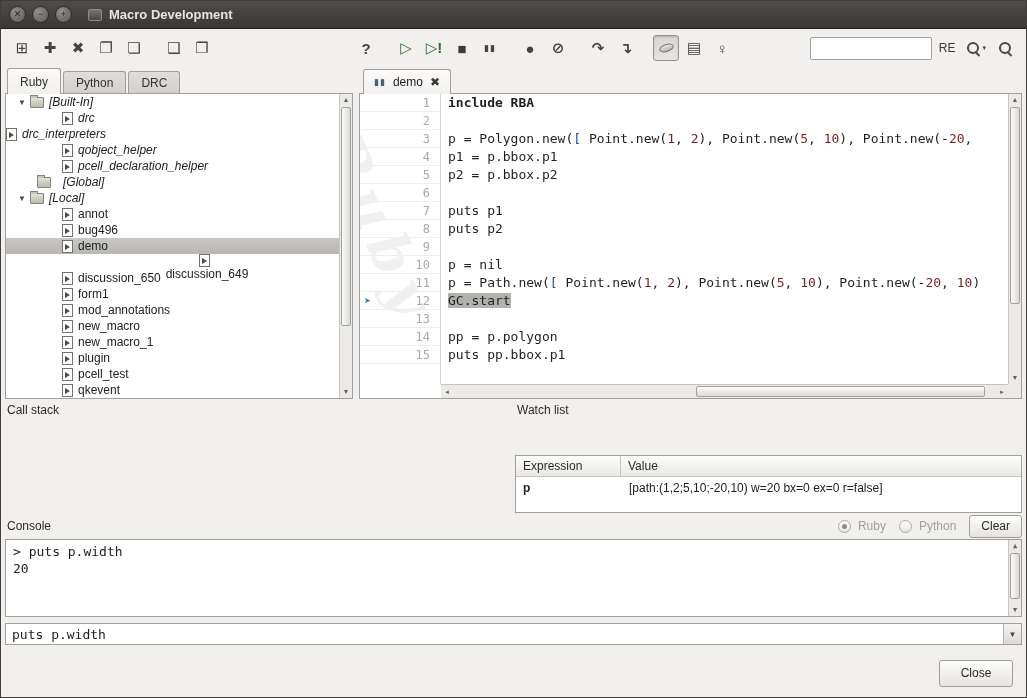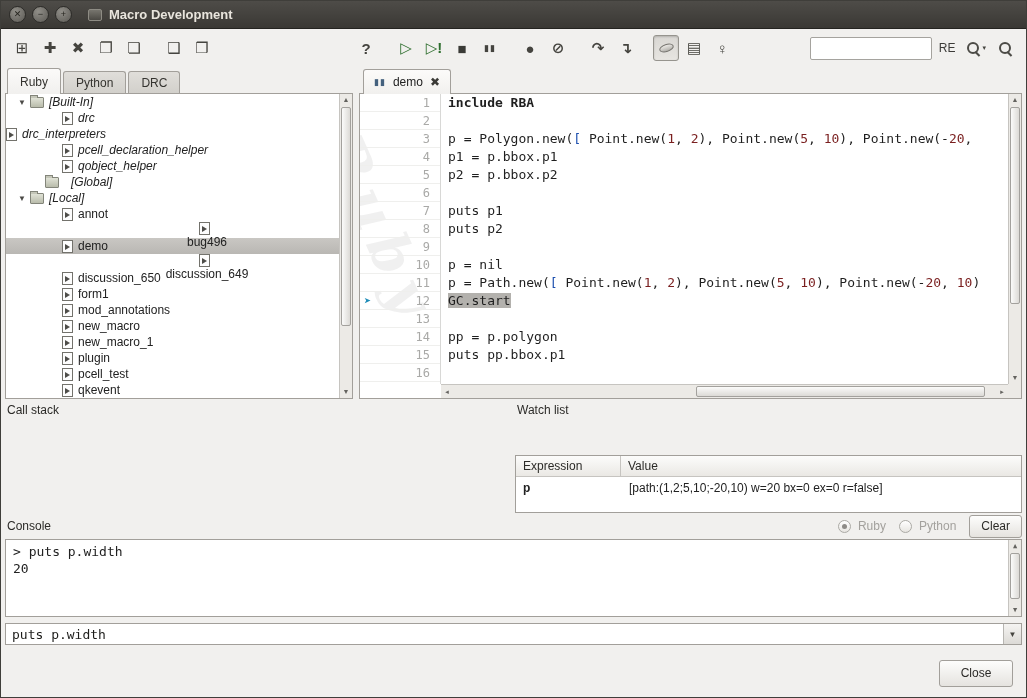--- a/index.html
+++ b/index.html
@@ -260,41 +260,41 @@
             <div class="tree-row" style="padding-left: 56px;">
               <span class="icon-doc"></span>
               <span class="tree-label ital">drc</span>
             </div>
             <div class="tree-row" style="">
               <span class="icon-doc"></span>
               <span class="tree-label ital">drc_interpreters</span>
             </div>
             <div class="tree-row" style="padding-left: 56px;">
               <span class="icon-doc"></span>
+              <span class="tree-label ital">qobject_helper</span>
+            </div>
+            <div class="tree-row" style="padding-left: 56px;">
+              <span class="icon-doc"></span>
               <span class="tree-label ital">pcell_declaration_helper</span>
             </div>
-            <div class="tree-row" style="padding-left: 56px;">
-              <span class="icon-doc"></span>
-              <span class="tree-label ital">qobject_helper</span>
-            </div>
-            <div class="tree-row" style="padding-left: 16px; gap: 7px;">
+            <div class="tree-row" style="padding-left: 8px; gap: 7px;">
               <span class="tw-arrow"></span>
               <span class="icon-folder"></span>
               <span class="tree-label ital">[Global]</span>
             </div>
             <div class="tree-row" style="padding-left: 8px;">
               <span class="tw-arrow">▼</span>
               <span class="icon-folder"></span>
               <span class="tree-label ital">[Local]</span>
             </div>
             <div class="tree-row" style="padding-left: 56px;">
               <span class="icon-doc"></span>
               <span class="tree-label">annot</span>
             </div>
-            <div class="tree-row" style="padding-left: 56px; flex-direction: column;">
+            <div class="tree-row" style="padding-left: 56px;">
               <span class="icon-doc"></span>
               <span class="tree-label">bug496</span>
             </div>
             <div class="tree-row selected" style="padding-left: 56px;">
               <span class="icon-doc"></span>
               <span class="tree-label">demo</span>
             </div>
             <div class="tree-row" style="padding-left: 56px; flex-direction: column;">
               <span class="icon-doc"></span>
               <span class="tree-label">discussion_649</span>
@@ -404,24 +404,20 @@
               <div class="gut">13</div>
               <div class="txt"><span></span></div>
             </div>
             <div class="code-row">
               <div class="gut">14</div>
               <div class="txt"><span>pp = p.polygon</span></div>
             </div>
             <div class="code-row">
               <div class="gut">15</div>
               <div class="txt"><span>puts pp.bbox.p1</span></div>
-            </div>
-            <div class="code-row">
-              <div class="gut">16</div>
-              <div class="txt"><span></span></div>
             </div>
           </div>
         <div class="vscroll">
           <div class="vs-arrow up">▲</div>
           <div class="vs-thumb" style="top:13px; height:68%;"></div>
           <div class="vs-arrow down">▼</div>
         </div>
         <div class="hscroll">
           <div class="hs-arrow left">◂</div>
           <div class="hs-thumb" style="left:45%; width:51%;"></div>

